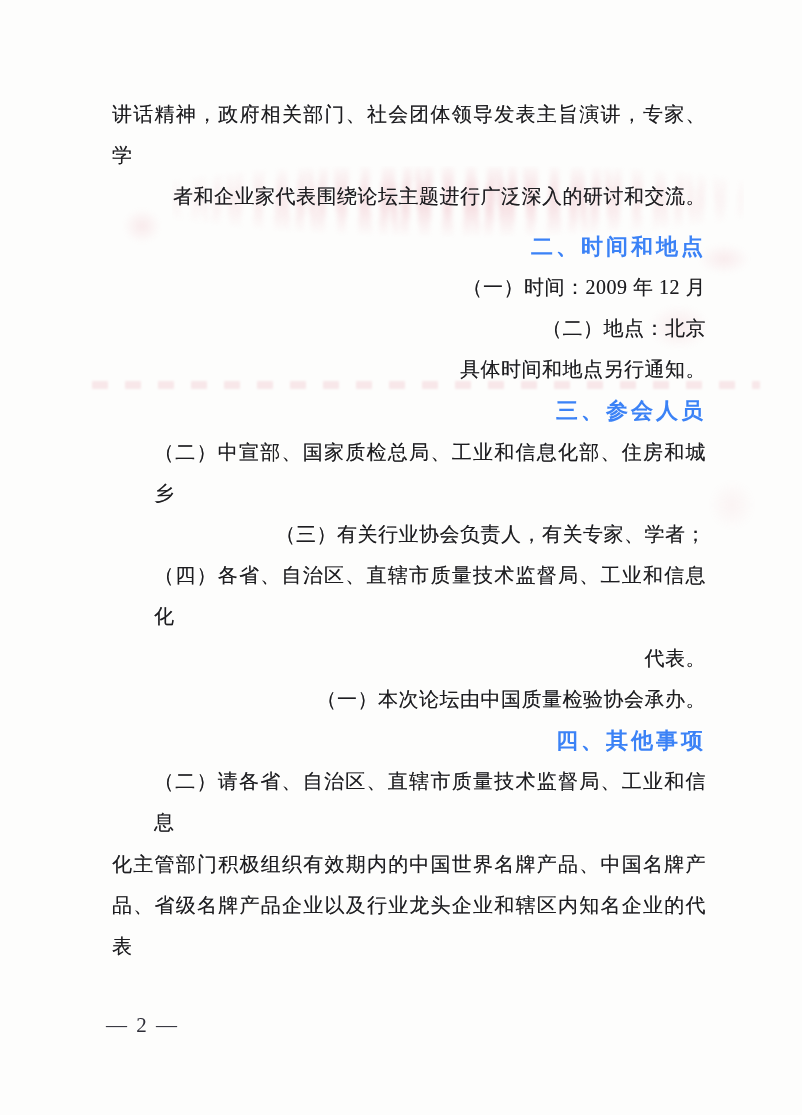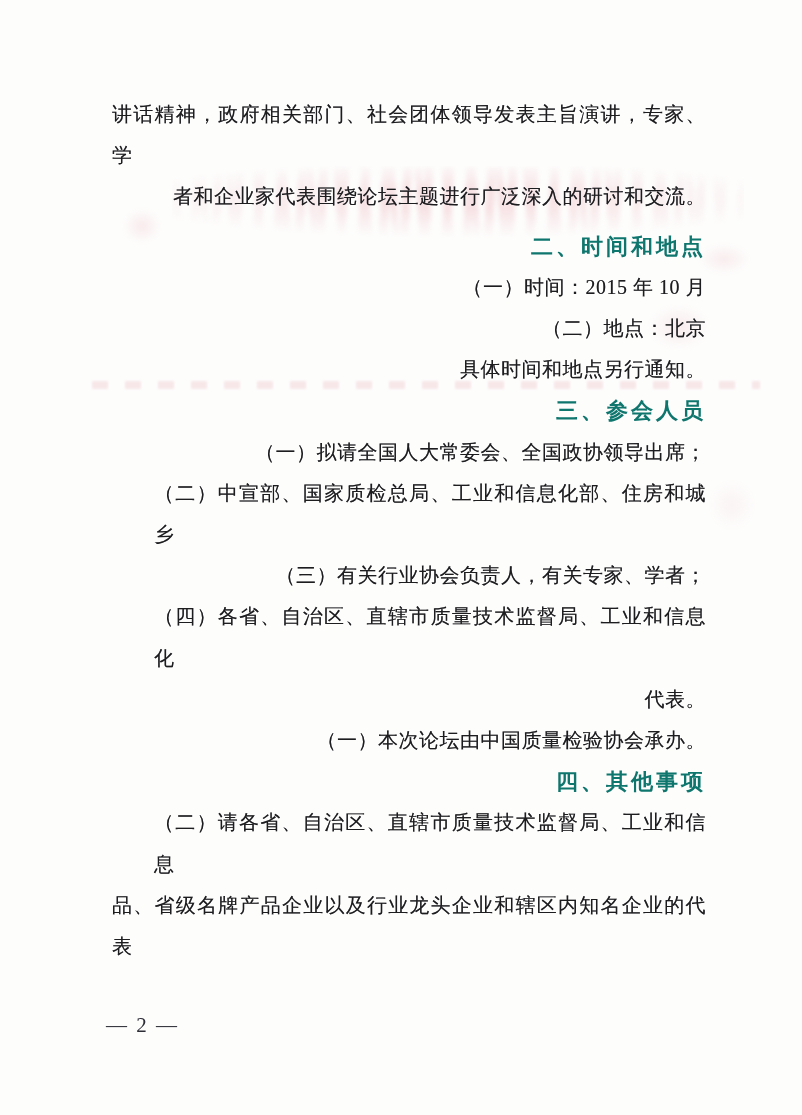--- a/index.html
+++ b/index.html
@@ -35,21 +35,21 @@
   .line.indent { padding-left: 42px; }
   .line.fill {
     text-align: justify;
     text-align-last: justify;
   }
   .line.heading {
     font-family: "Liberation Sans", "DejaVu Sans", sans-serif;
     font-weight: 700;
     font-size: 22px;
     letter-spacing: 3px;
-    color: #0f766e;
+    color: #3b82f6;
     text-shadow: none;
   }
   .line.space-before { margin-top: 8px; }
 
   
   .pagenum {
     position: absolute;
     left: 106px;
     top: 1005px;
     font-size: 21px;
@@ -95,29 +95,29 @@
   <div class="bleed bleed-streak"></div>
   <div class="bleed bleed-patch p1"></div>
   <div class="bleed bleed-patch p2"></div>
   <div class="bleed bleed-patch p3"></div>
   <div class="bleed bleed-patch p4"></div>
 
   <div class="doc">
       <div class="line body fill">讲话精神，政府相关部门、社会团体领导发表主旨演讲，专家、学</div>
       <div class="line body">者和企业家代表围绕论坛主题进行广泛深入的研讨和交流。</div>
       <div class="line heading indent space-before">二、时间和地点</div>
-      <div class="line body indent">（一）时间：2015 年 10 月</div>
+      <div class="line body indent">（一）时间：2009 年 12 月</div>
       <div class="line body indent">（二）地点：北京</div>
       <div class="line body indent">具体时间和地点另行通知。</div>
       <div class="line heading indent">三、参会人员</div>
-      <div class="line body indent">（一）拟请全国人大常委会、全国政协领导出席；</div>
       <div class="line body indent fill">（二）中宣部、国家质检总局、工业和信息化部、住房和城乡</div>
       <div class="line body indent">（三）有关行业协会负责人，有关专家、学者；</div>
       <div class="line body indent fill">（四）各省、自治区、直辖市质量技术监督局、工业和信息化</div>
       <div class="line body">代表。</div>
       <div class="line body indent">（一）本次论坛由中国质量检验协会承办。</div>
       <div class="line heading indent">四、其他事项</div>
       <div class="line body indent fill">（二）请各省、自治区、直辖市质量技术监督局、工业和信息</div>
+      <div class="line body fill">化主管部门积极组织有效期内的中国世界名牌产品、中国名牌产</div>
       <div class="line body fill">品、省级名牌产品企业以及行业龙头企业和辖区内知名企业的代表</div>
     </div>
 
   <div class="pagenum">— 2 —</div>
 </div>
 
 </body></html>

